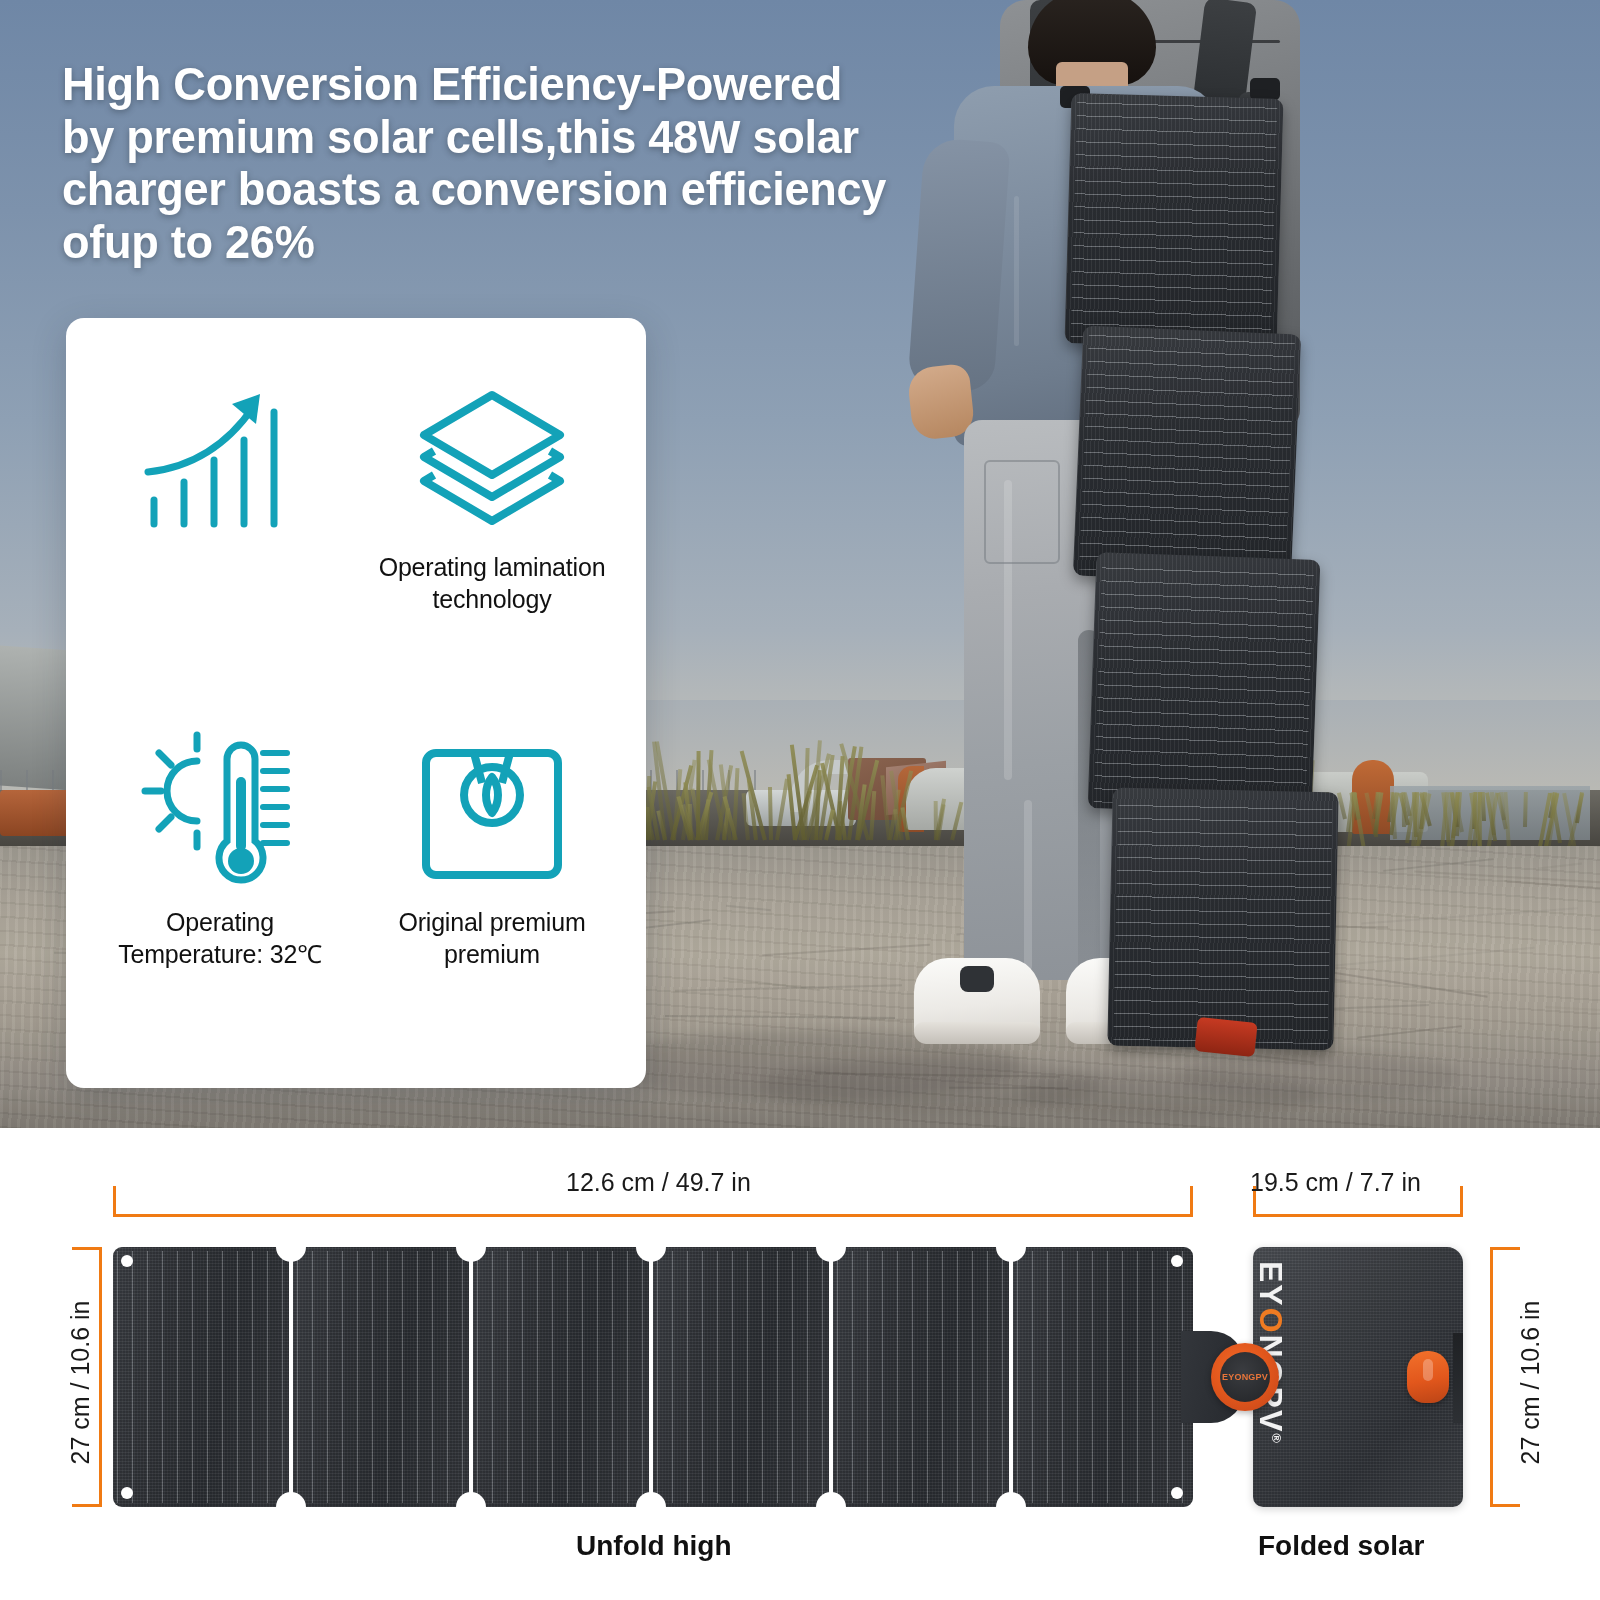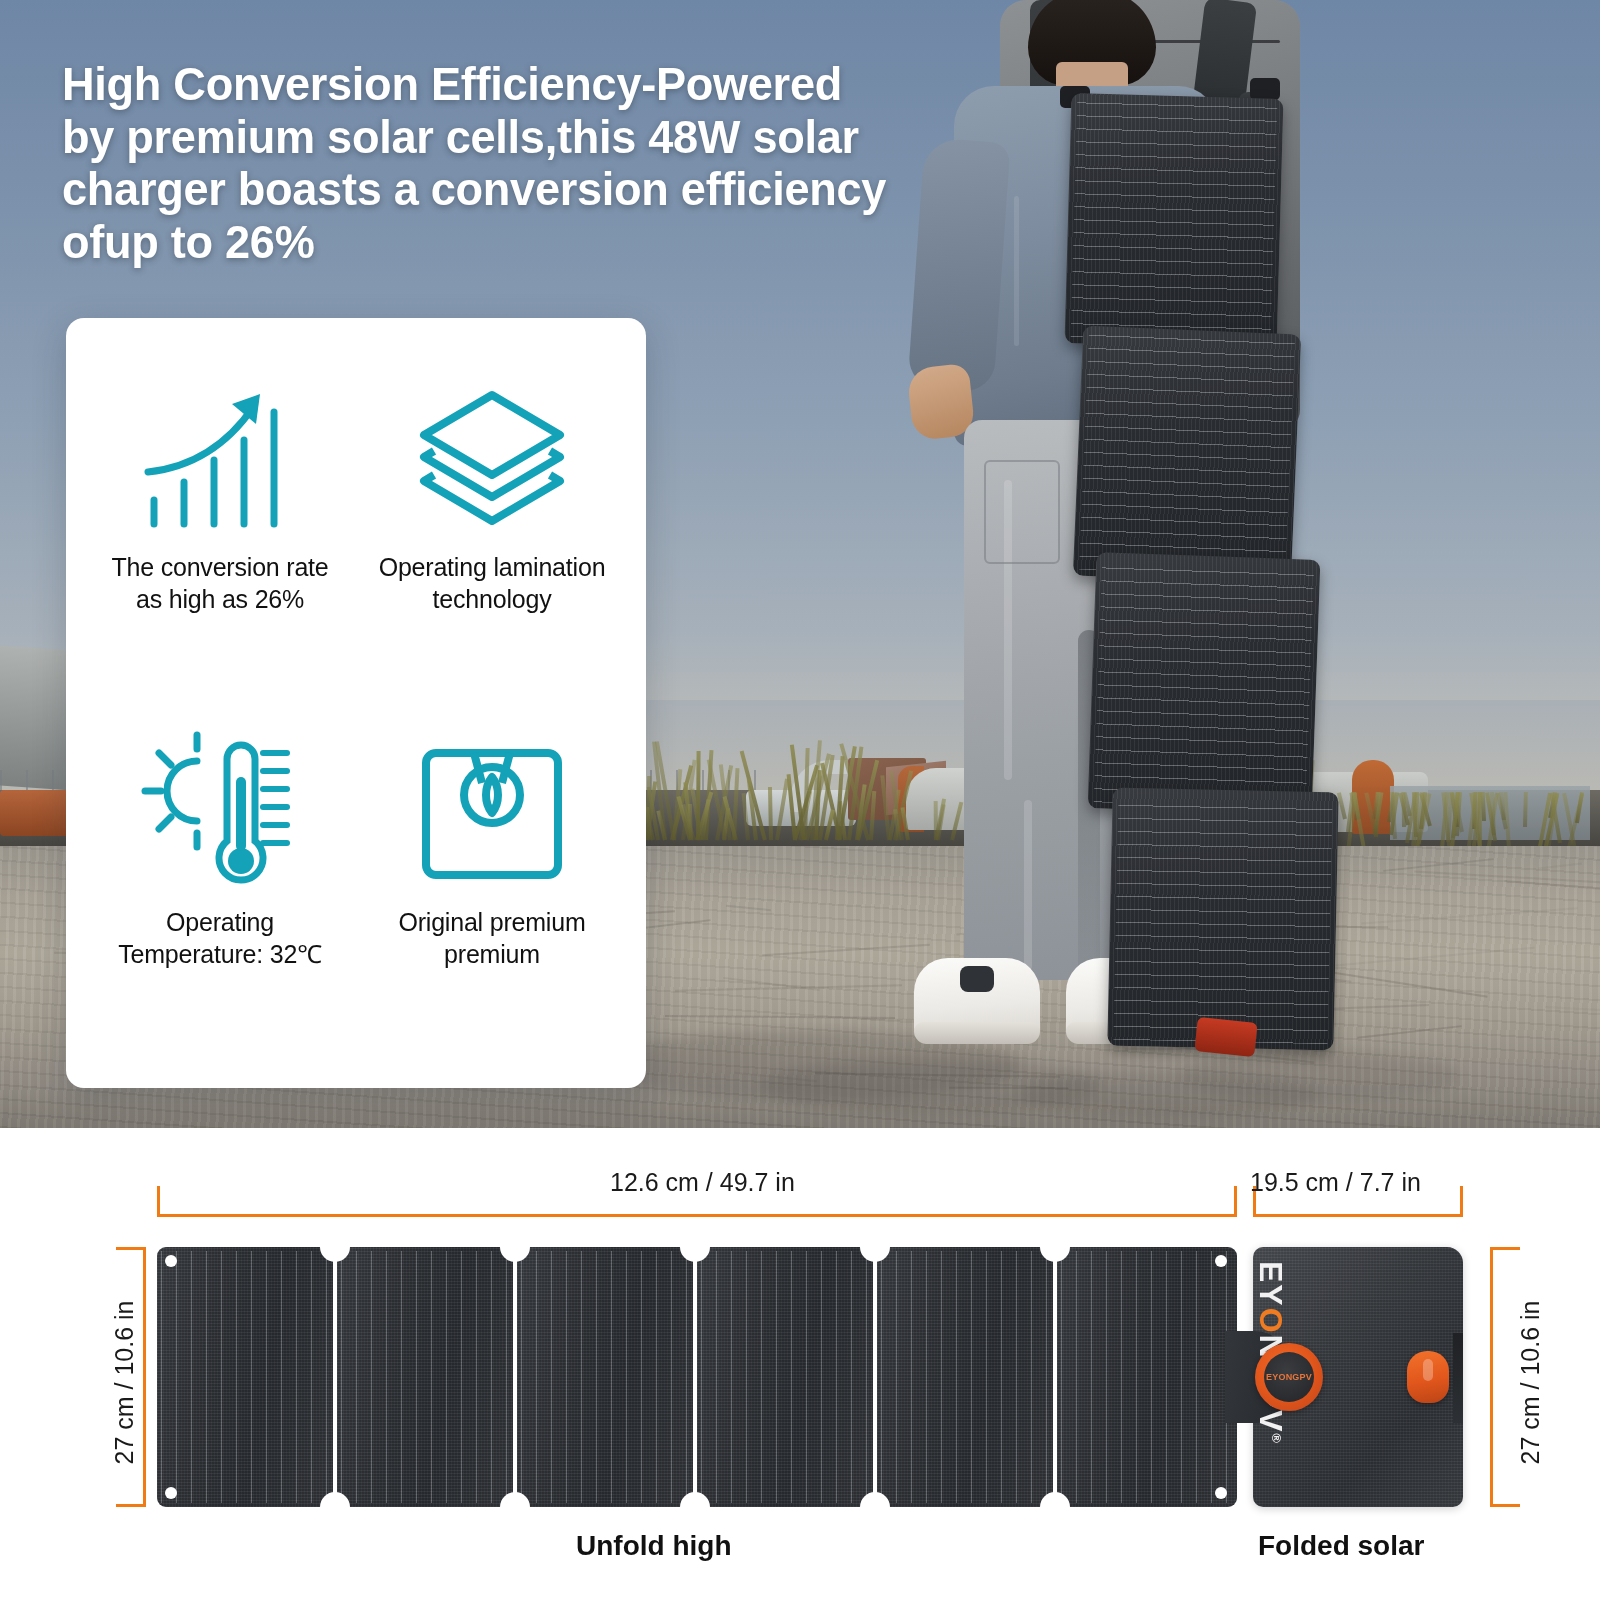--- a/index.html
+++ b/index.html
@@ -268,21 +268,21 @@
   }
   .f2 .ficon, .f4 .ficon { height:176px; }
 
   
   .dim-section{
     position:absolute; left:0; top:1128px; width:1600px; height:472px;
     background:#ffffff;
   }
 
   
-  .unfold-wrap{ position:absolute; left:0; top:0; width:1240px; height:472px;margin-left:44px; }
+  .unfold-wrap{ position:absolute; left:0; top:0; width:1240px; height:472px; }
   .unfold-panel{
     position:absolute; left:113px; top:119px; width:1080px; height:260px;
   }
   .seg{
     position:absolute; top:0; height:260px;
     background:linear-gradient(100deg,#3b3e43 0%, #303338 30%, #2a2d32 60%, #33363b 100%);
     border-radius:9px;
     overflow:hidden;
   }
   .seg::after{
@@ -738,24 +738,20 @@
             <line x1="14" y1="118" x2="14" y2="142"></line>
             <line x1="44" y1="100" x2="44" y2="142"></line>
             <line x1="74" y1="78" x2="74" y2="142"></line>
             <line x1="104" y1="58" x2="104" y2="142"></line>
             <line x1="134" y1="30" x2="134" y2="142"></line>
           </g>
           <path d="M8 90 C46 86, 84 68, 114 24" stroke="#13A2B8" stroke-width="7" fill="none" stroke-linecap="round"></path>
           <path d="M92 22 L120 12 L116 42 Z" fill="#13A2B8"></path>
         </svg>
       </div>
-      <div class="flabel">
-        <div>The conversion rate</div>
-        <div>as high as 26%</div>
-      </div>
     </div>
 
     <div class="feature f2">
       <div class="ficon">
         <svg width="160" height="146" viewBox="0 0 160 146" fill="none">
           <g stroke="#13A2B8" stroke-width="8" stroke-linejoin="round" fill="none">
             <path d="M80 10 L148 50 L80 90 L12 50 Z"></path>
             <path d="M22 66 L12 72 L80 112 L148 72 L138 66"></path>
             <path d="M22 90 L12 96 L80 136 L148 96 L138 90"></path>
           </g>

